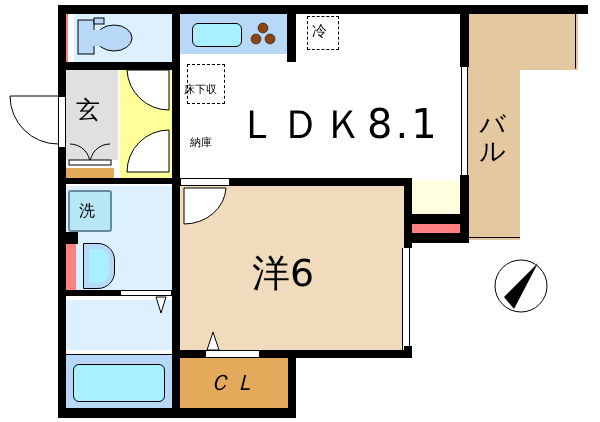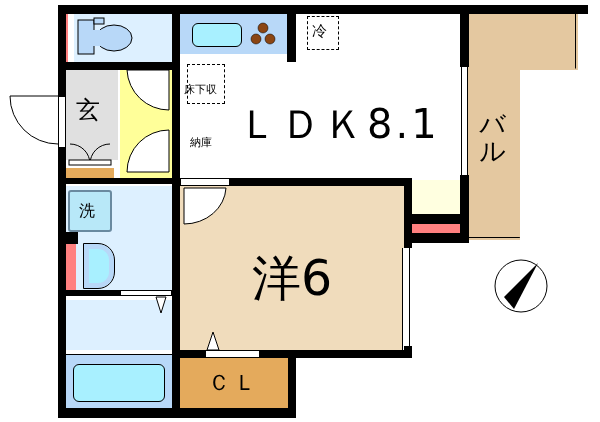--- a/index.html
+++ b/index.html
@@ -68,25 +68,25 @@
 <div class="abs" style="left:66px;top:244px;width:10px;height:46px;background:#ff8080;"></div>
 <div class="abs" style="left:84px;top:244px;width:30px;height:44px;background:#a8f0ff;border:5px solid #b8d8f8;outline:1px solid #000;border-radius:0 16px 16px 0;"></div>
 <div class="abs" style="left:66px;top:300px;width:106px;height:50px;background:#ddf0ff;"></div>
 <div class="abs" style="left:66px;top:354px;width:106px;height:54px;background:#b8d8f8;border-top:1px solid #000;"></div>
 <div class="abs" style="left:73px;top:364px;width:92px;height:38px;background:#a8f0ff;border:1px solid #000;border-radius:6px;"></div>
 
 <div class="abs" style="left:180px;top:186px;width:224px;height:164px;background:#f0dcbc;"></div>
 <svg class="abs" style="left:182px;top:186px;" width="46" height="40">
   <path d="M2 2 L44 2 A42 38 0 0 1 2 38 Z" fill="#fff" stroke="#000"></path>
 </svg>
-<div class="lbl" style="left:252px;top:254px;font-size:49px;">洋6</div>
+<div class="lbl" style="left:252px;top:254px;font-size:38px;">洋6</div>
 <div class="abs" style="left:402px;top:248px;width:8px;height:102px;background:#fff;border-left:1px solid #000;border-right:1px solid #000;"></div>
 
 <div class="abs" style="left:180px;top:358px;width:108px;height:50px;background:#e4aa5c;"></div>
-<div class="lbl" style="left:208px;top:372px;font-size:22px;letter-spacing:4px;">ＣＬ</div>
+<div class="lbl" style="left:208px;top:372px;font-size:22px;letter-spacing:4px;font-style:italic;">ＣＬ</div>
 
 <div class="wall" style="left:58px;top:5px;width:530px;height:9px;"></div>
 <div class="wall" style="left:58px;top:5px;width:8px;height:92px;"></div>
 <div class="wall" style="left:58px;top:148px;width:8px;height:270px;"></div>
 <div class="wall" style="left:58px;top:408px;width:238px;height:10px;"></div>
 <div class="wall" style="left:58px;top:62px;width:120px;height:8px;"></div>
 <div class="wall" style="left:172px;top:5px;width:8px;height:175px;"></div>
 <div class="wall" style="left:287px;top:5px;width:9px;height:57px;"></div>
 <div class="wall" style="left:460px;top:5px;width:9px;height:62px;"></div>
 <div class="abs" style="left:461px;top:67px;width:7px;height:108px;background:#fff;border-left:1px solid #000;border-right:1px solid #000;"></div>

